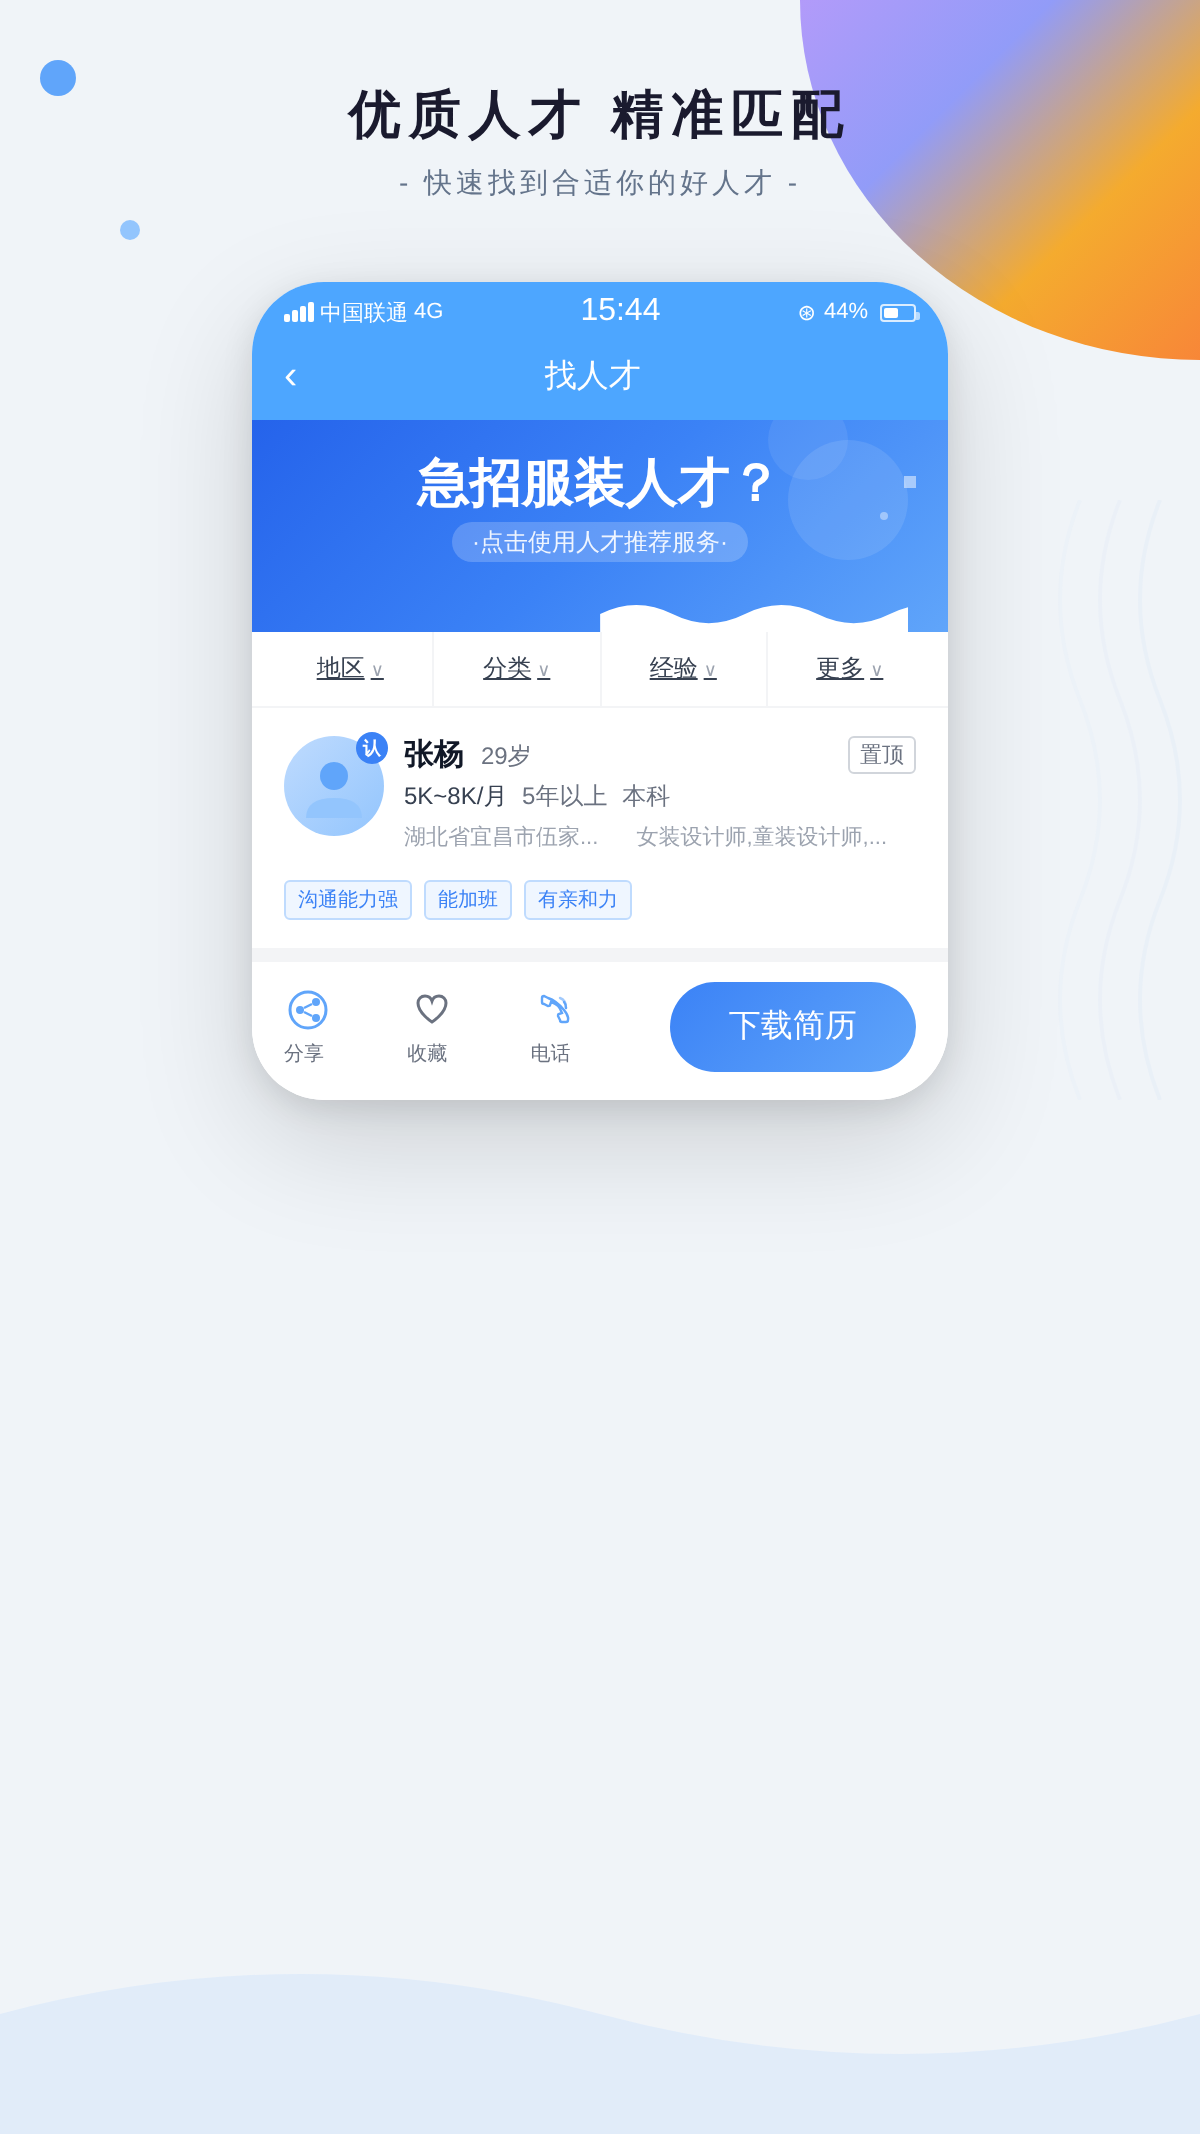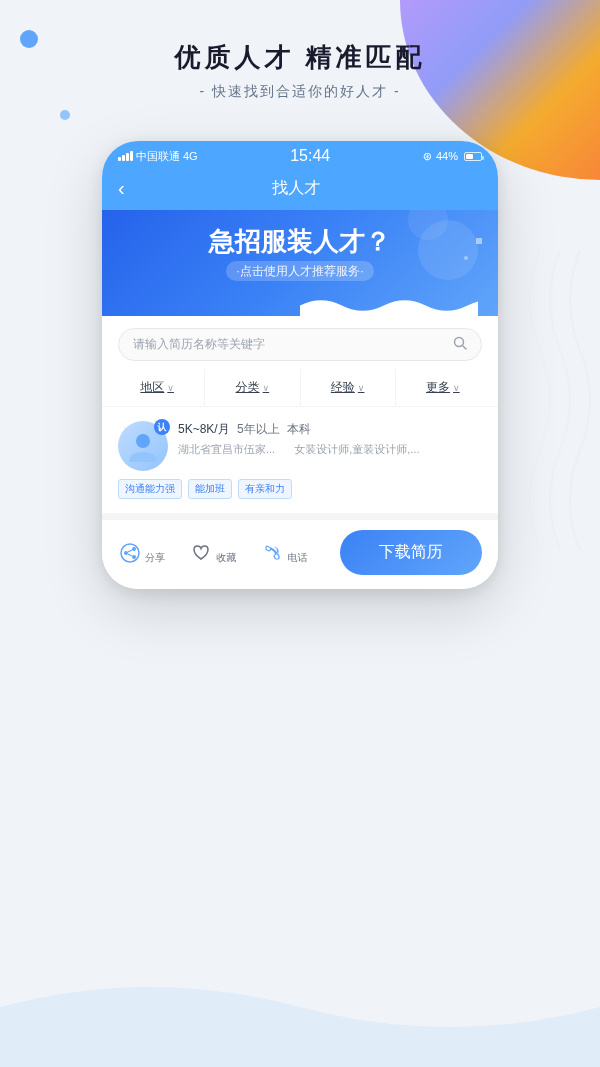--- a/index.html
+++ b/index.html
@@ -69,21 +69,21 @@
     .subheadline {
       font-size: 14px;
       color: #64748b;
       letter-spacing: 2px;
       margin-bottom: 40px;
       text-align: right;
     }
 
     
     .phone-mockup {
-      width: 396px;
+      width: 348px;
       background: #ffffff;
       border-radius: 36px;
       box-shadow: 0 20px 60px rgba(0,0,0,0.15), 0 4px 16px rgba(0,0,0,0.1);
       overflow: hidden;
       position: relative;
     }
 
     
     .status-bar {
       background: #4da6ff;
@@ -318,21 +318,22 @@
       background: white;
       display: flex;
       align-items: center;
       padding: 10px 16px 14px;
       gap: 0;
       border-top: 1px solid #f3f4f6;
     }
     .bottom-action {
       flex: 1;
       display: flex;
-      align-items: flex-end;
+      flex-direction: column;
+      align-items: flex-start;
       gap: 3px;
       cursor: pointer;
     }
     .bottom-action-icon {
       width: 24px; height: 24px;
       display: flex;
       align-items: center;
       justify-content: center;
     }
     .bottom-action-label {
@@ -418,31 +419,20 @@
         <span>·点击使用人才推荐服务·</span>
       </div>
 
       <div class="banner-waves">
         <svg viewBox="0 0 340 20" class="banner-wave-svg">
           <path d="M0,10 Q20,0 40,10 Q60,20 80,10 Q100,0 120,10 Q140,20 160,10 Q180,0 200,10 Q220,20 240,10 Q260,0 280,10 Q300,20 320,10 Q330,5 340,10 L340,20 L0,20Z" fill="white"></path>
         </svg>
       </div>
     </div>
 
-    <div class="search-area">
-      <div class="search-box">
-        <span class="search-input-text">请输入简历名称等关键字</span>
-        <span class="search-icon-wrap">
-          <svg width="14" height="14" viewBox="0 0 14 14" fill="none">
-            <circle cx="6" cy="6" r="4.5" stroke="#9ca3af" stroke-width="1.5"></circle>
-            <line x1="9.5" y1="9.5" x2="13" y2="13" stroke="#9ca3af" stroke-width="1.5" stroke-linecap="round"></line>
-          </svg>
-        </span>
-      </div>
-    </div>
 
     <div class="filter-bar">
       <div class="filter-item">
         <span>地区</span>
         <span class="filter-arrow">∨</span>
       </div>
       <div class="filter-item">
         <span>分类</span>
         <span class="filter-arrow">∨</span>
       </div>
@@ -462,20 +452,27 @@
           <div class="avatar">
 
             <svg class="person-svg" viewBox="0 0 36 36">
               <circle cx="18" cy="13" r="7" fill="#60a5fa"></circle>
               <path d="M4,34 Q4,24 18,24 Q32,24 32,34" fill="#93c5fd"></path>
             </svg>
           </div>
           <div class="avatar-badge">认</div>
         </div>
         <div class="candidate-info">
+          <div class="candidate-name-row">
+            <div>
+              <span class="candidate-name">张杨</span>
+              <span class="candidate-age">29岁</span>
+            </div>
+            <span class="pin-btn">置顶</span>
+          </div>
           <div class="candidate-salary">
             <span>5K~8K/月</span>
             <span class="salary-detail">5年以上</span>
             <span class="salary-detail">本科</span>
           </div>
           <div class="candidate-location">
             <span>湖北省宜昌市伍家...</span>
             <span style="margin-left:16px;">女装设计师,童装设计师,...</span>
           </div>
         </div>

